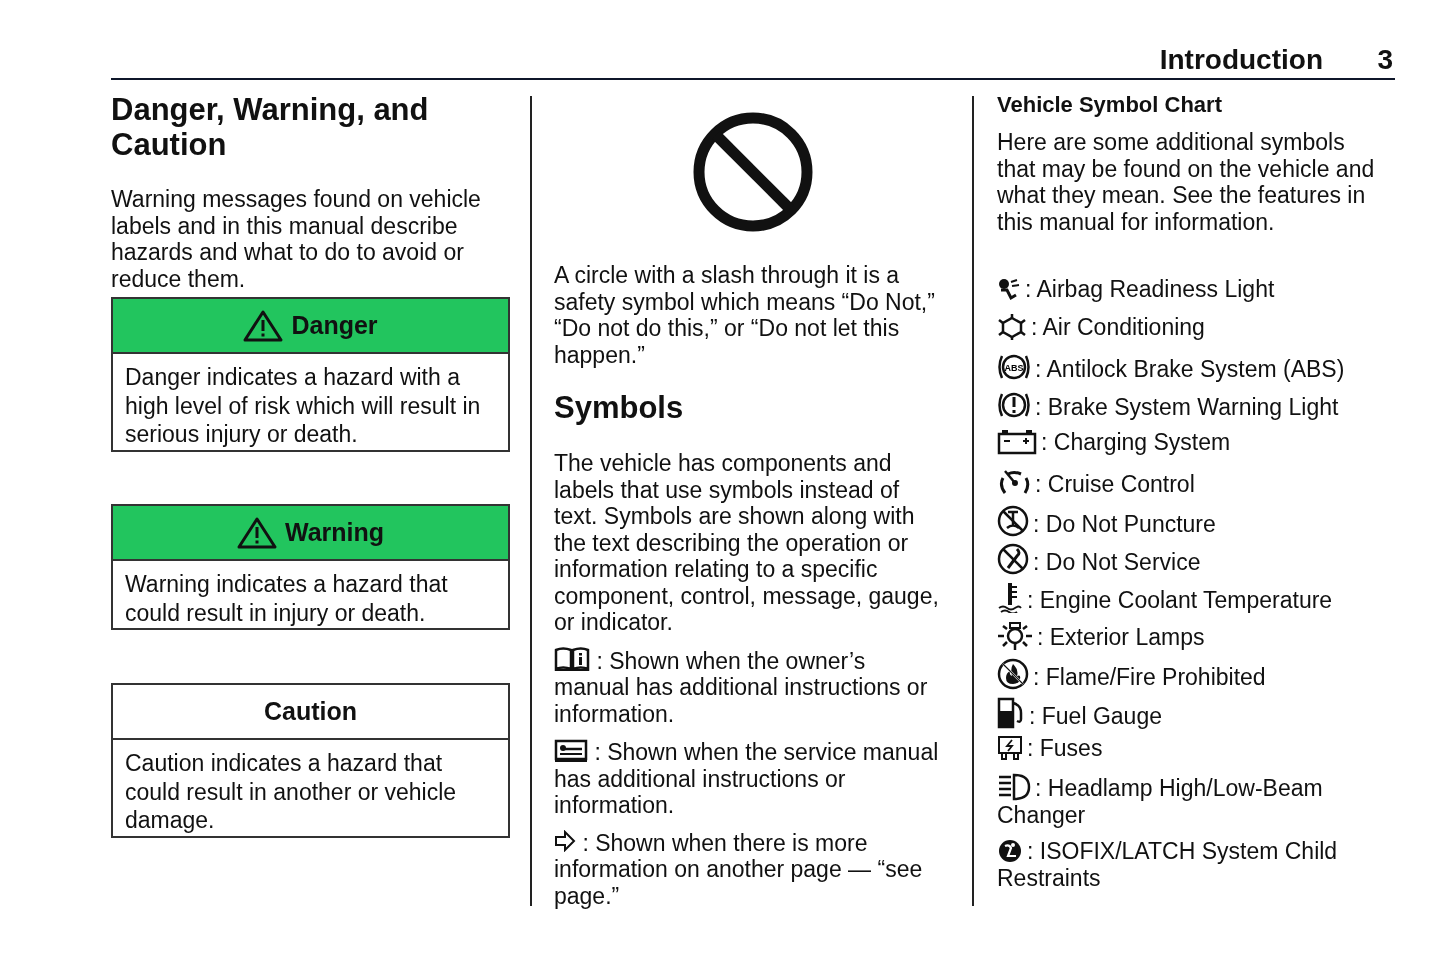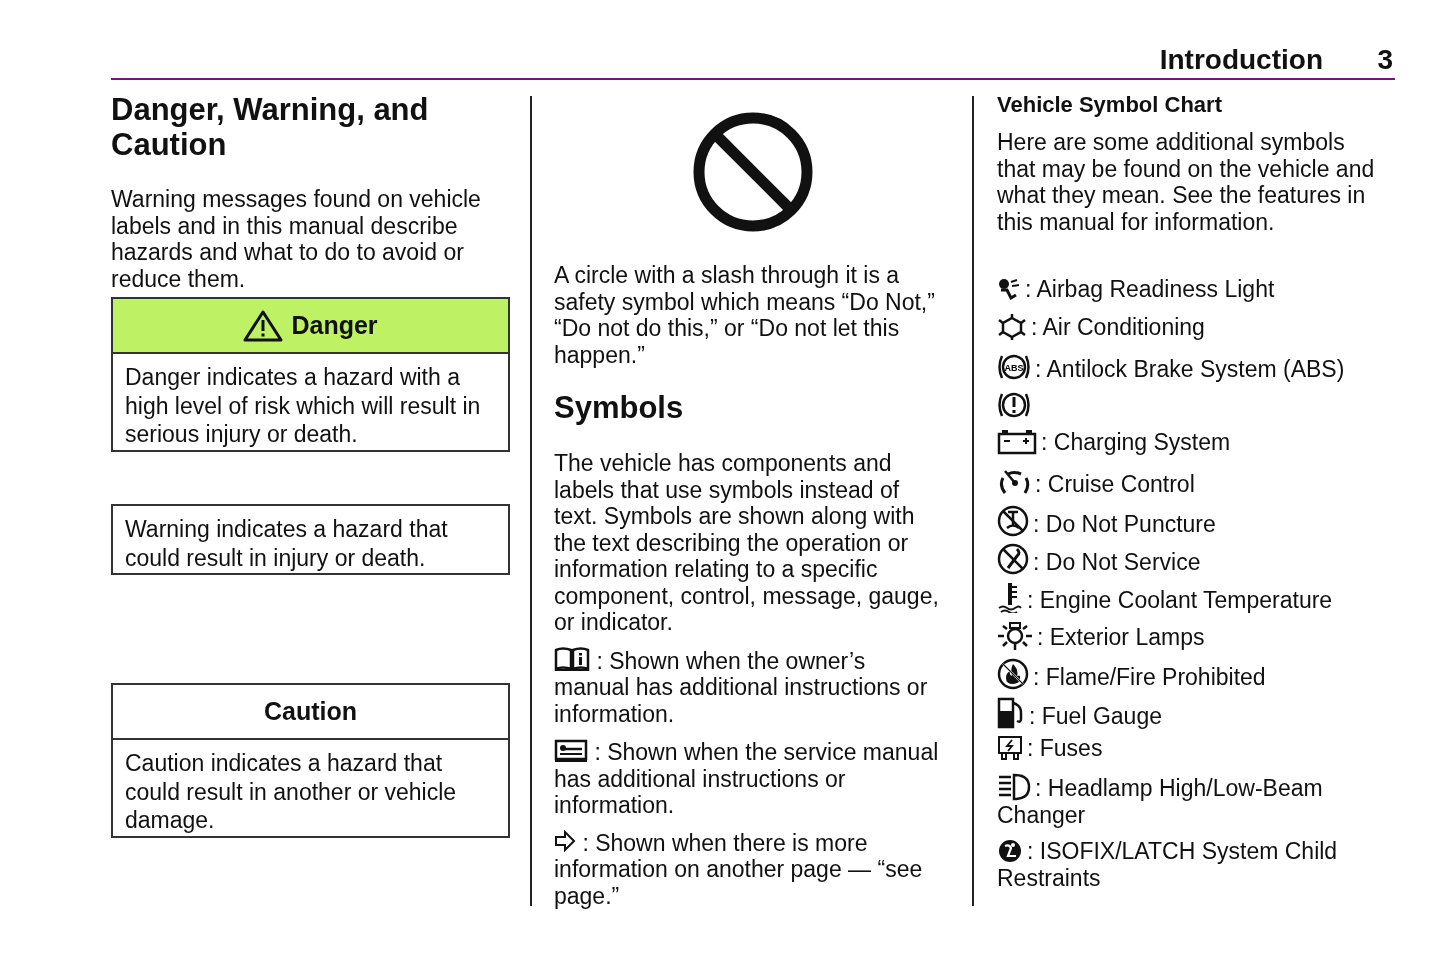--- a/index.html
+++ b/index.html
@@ -1,33 +1,33 @@
 <!DOCTYPE html>
 <html><head>
 <meta charset="utf-8">
 <style>
   html, body { margin: 0; padding: 0; background: #ffffff; }
   body { width: 1445px; height: 964px; position: relative; overflow: hidden;
          font-family: "Liberation Sans", sans-serif; color: #111; }
   .header { position: absolute; left: 111px; top: 42px; width: 1284px; height: 36px;
-            border-bottom: 2px solid #701a75; }
+            border-bottom: 2px solid #0f172a; }
   .header-title { position: absolute; right: 72px; top: 2px; font-size: 28px; font-weight: bold; }
   .header-page { position: absolute; right: 2px; top: 2px; font-size: 28px; font-weight: bold; }
   .col { position: absolute; top: 92px; }
   .col1 { left: 111px; width: 398px; }
   .col2 { left: 554px; width: 392px; }
   .col3 { left: 997px; width: 385px; }
   .vrule { position: absolute; top: 96px; width: 0; height: 810px; border-left: 2px solid #222; }
   .vrule.a { left: 530px; } .vrule.b { left: 972px; }
   h1.sec { font-size: 31px; font-weight: bold; margin: 0; line-height: 35px; }
   p.body { font-size: 23px; line-height: 26.5px; margin: 0; }
   .box { position: absolute; left: 111px; width: 395px; border: 2px solid #333; }
   .box-head { height: 53px; border-bottom: 2px solid #333; display: flex; align-items: center;
               justify-content: center; font-size: 25px; font-weight: bold; }
-  .box-head.gray { background: #bef264; align-items: center; }
+  .box-head.gray { background: #22c55e; align-items: center; }
   .box-head svg { margin-right: 8px; }
   .box-body { padding: 9px 12px 1px 12px; font-size: 23px; line-height: 28.5px; }
   .prohibit { position: absolute; left: 692px; top: 111px; }
   h2.sym { font-size: 31px; font-weight: bold; margin: 0; }
   .chart-title { font-size: 22px; font-weight: bold; margin: 0; line-height: 26px; }
   .vs-row { position: absolute; left: 997px; font-size: 23px; line-height: 27px; width: 390px; }
   .vs-row .ic { display: inline-block; vertical-align: -5px; margin-right: 4px; }
 </style>
 </head>
 <body>
@@ -51,20 +51,28 @@
         <path d="M20 2 L38 30 L2 30 Z" fill="none" stroke="#111" stroke-width="3" stroke-linejoin="round"></path>
         <rect x="18.5" y="10" width="3" height="11" fill="#111"></rect>
         <rect x="18.5" y="23.5" width="3" height="3" fill="#111"></rect>
       </svg>
     <span>Danger</span>
   </div>
   <div class="box-body">Danger indicates a hazard with a high level of risk which will result in serious injury or death.</div>
 </div>
 
 <div class="box" style="top:504px">
+  <div class="box-head gray">
+    <svg width="40" height="32" viewBox="0 0 40 32">
+        <path d="M20 2 L38 30 L2 30 Z" fill="none" stroke="#111" stroke-width="3" stroke-linejoin="round"></path>
+        <rect x="18.5" y="10" width="3" height="11" fill="#111"></rect>
+        <rect x="18.5" y="23.5" width="3" height="3" fill="#111"></rect>
+      </svg>
+    <span>Warning</span>
+  </div>
   <div class="box-body">Warning indicates a hazard that could result in injury or death.</div>
 </div>
 
 <div class="box" style="top:683px">
   <div class="box-head">
     <span>Caution</span>
   </div>
   <div class="box-body">Caution indicates a hazard that could result in another or vehicle damage.</div>
 </div>
 
@@ -129,21 +137,21 @@
       <path d="M5 4 Q0 15 5 26 M29 4 Q34 15 29 26" fill="none" stroke="#111" stroke-width="2.5"></path>
       <text x="17" y="19" font-size="9" font-weight="bold" text-anchor="middle" font-family="Liberation Sans, sans-serif">ABS</text>
     </svg><span>: Antilock Brake System (ABS)</span>
 </div>
 <div class="vs-row" style="top:390px">
   <svg class="ic" width="34" height="30" viewBox="0 0 34 30">
       <circle cx="17" cy="15" r="11" fill="none" stroke="#111" stroke-width="2.5"></circle>
       <path d="M5 4 Q0 15 5 26 M29 4 Q34 15 29 26" fill="none" stroke="#111" stroke-width="2.5"></path>
       <rect x="15.5" y="7" width="3" height="10" fill="#111"></rect>
       <rect x="15.5" y="20" width="3" height="3" fill="#111"></rect>
-    </svg>
+    </svg><span>: Brake System Warning Light</span>
 </div>
 <div class="vs-row" style="top:429px">
   <svg class="ic" width="40" height="26" viewBox="0 0 40 26">
       <rect x="2" y="5" width="36" height="19" fill="none" stroke="#111" stroke-width="2.5"></rect>
       <rect x="5" y="1" width="6" height="4" fill="#111"></rect>
       <rect x="29" y="1" width="6" height="4" fill="#111"></rect>
       <path d="M7 12 H13 M26 12 H32 M29 9 V15" stroke="#111" stroke-width="2"></path>
     </svg><span>: Charging System</span>
 </div>
 <div class="vs-row" style="top:467px">

